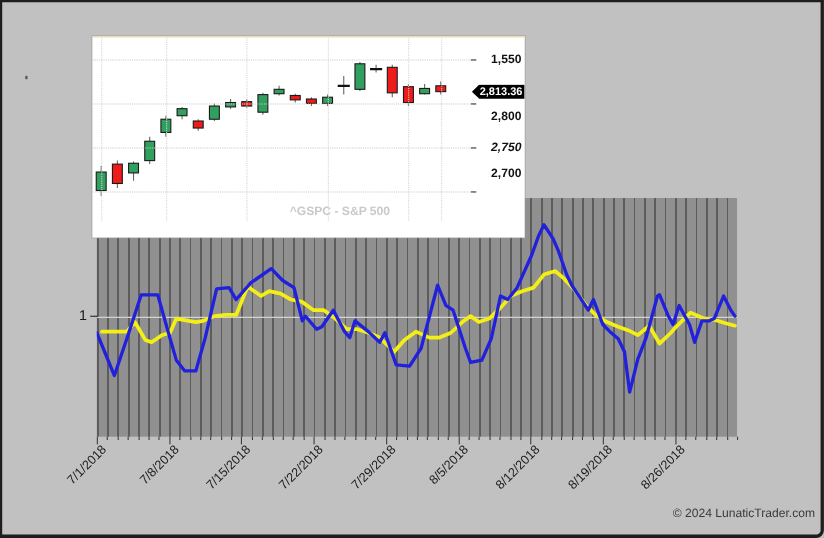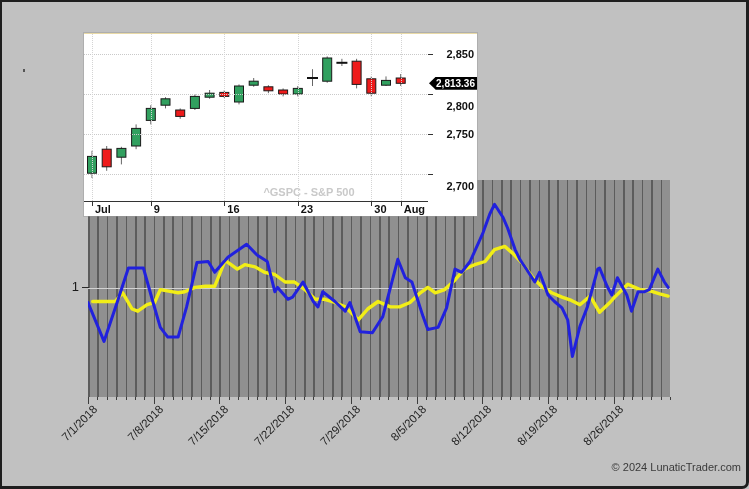--- a/index.html
+++ b/index.html
@@ -102,43 +102,29 @@
           <line x1="302" y1="42.4" x2="302" y2="52.0" stroke="#666666" stroke-width="1"></line>
           <rect x="297.5" y="46.4" width="9" height="4.8" fill="#31a05f" stroke="#1a1a1a" stroke-width="1"></rect>
           <line x1="316.7" y1="40.0" x2="316.7" y2="52.0" stroke="#666666" stroke-width="1"></line>
           <rect x="312.2" y="44.0" width="9" height="5.3" fill="#ee1b1b" stroke="#1a1a1a" stroke-width="1"></rect>
         </svg>
       <div class="watermark">^GSPC - S&amp;P 500</div>
       
     <div class="gh" style="top: 20px;"></div><div class="gh" style="top: 60px;"></div><div class="gh" style="top: 100px;"></div><div class="gh" style="top: 140px;"></div><div class="gv" style="left: 8px;"></div><div class="gv" style="left: 66.8px;"></div><div class="gv" style="left: 140.3px;"></div><div class="gv" style="left: 213.8px;"></div><div class="gv" style="left: 287.3px;"></div><div class="gv" style="left: 316.7px;"></div></div>
     <div id="price-gutter">
         <div class="ytick" style="top: 20px;"></div>
-        <div class="ylab" style="top: 14px;">2,850</div>
+        <div class="ylab" style="top: 14px;">1,550</div>
         <div class="ytick" style="top: 60px;"></div>
         <div class="ylab" style="top: 66px;">2,800</div>
         <div class="ytick" style="top: 100px;"></div>
-        <div class="ylab" style="top: 94px;">2,750</div>
+        <div class="ylab" style="top: 94px; font-style: italic;">2,750</div>
         <div class="ytick" style="top: 140px;"></div>
-        <div class="ylab" style="top: 146px;">2,700</div>
+        <div class="ylab" style="top: 118px;">2,700</div>
       </div>
     <div class="ptag" id="price-tag" style="top: 42.8px;">2,813.36</div>
-    <div class="inset-xaxis" id="inset-xaxis">
-        <div class="ixt" style="left: 8px;"></div>
-        <div class="ixl" style="left: 11px;">Jul</div>
-        <div class="ixt" style="left: 66.8px;"></div>
-        <div class="ixl" style="left: 69.8px;">9</div>
-        <div class="ixt" style="left: 140.3px;"></div>
-        <div class="ixl" style="left: 143.3px;">16</div>
-        <div class="ixt" style="left: 213.8px;"></div>
-        <div class="ixl" style="left: 216.8px;">23</div>
-        <div class="ixt" style="left: 287.3px;"></div>
-        <div class="ixl" style="left: 290.3px;">30</div>
-        <div class="ixt" style="left: 316.7px;"></div>
-        <div class="ixl" style="left: 319.7px;">Aug</div>
-      </div>
   </div>
 
   <div class="copyright">© 2024 LunaticTrader.com</div>
 <div class="xtick" style="left: 88px; height: 7px;"></div>
     <div class="xtick" style="left: 97.4px; height: 3px;"></div>
     <div class="xtick" style="left: 106.8px; height: 3px;"></div>
     <div class="xtick" style="left: 116.2px; height: 3px;"></div>
     <div class="xtick" style="left: 125.5px; height: 3px;"></div>
     <div class="xtick" style="left: 134.9px; height: 3px;"></div>
     <div class="xtick" style="left: 144.3px; height: 3px;"></div>

